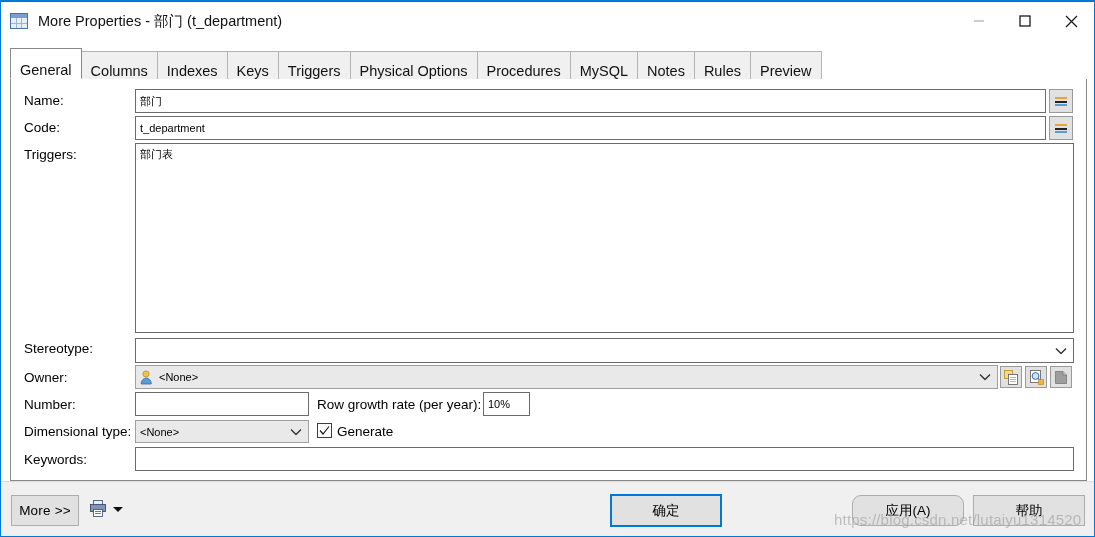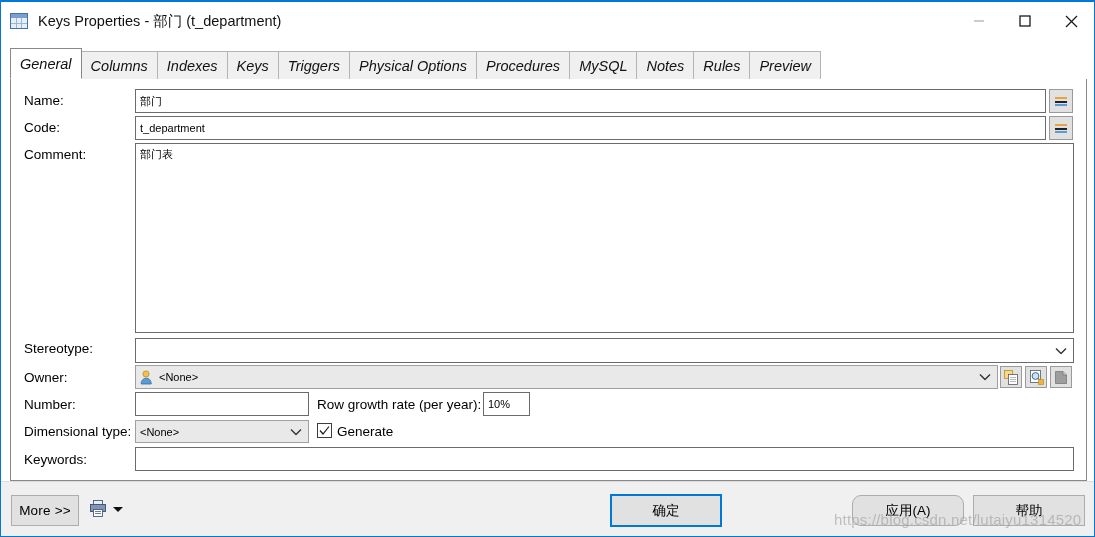--- a/index.html
+++ b/index.html
@@ -84,30 +84,29 @@
     height: 31px;
     display: flex;
     align-items: flex-end;
     border-bottom: 1px solid #888;
     box-sizing: border-box;
     background: transparent;
   }
   .tab {
     height: 28px;
     padding: 0 9px;
-    display: flex; align-items: center;
+    display: flex; align-items: flex-end;
     font-size: 14.5px;
     color: #111;
     background: #f0f0f0;
     border: 1px solid #b4b4b4;
     border-bottom: none;
     margin-right: -1px;
     box-sizing: border-box;
     white-space: nowrap;
-    font-style: italic;
   }
   .tab.active {
     background: #ffffff;
     height: 31px;
     border: 1px solid #888;
     border-bottom: 1px solid #ffffff;
     position: relative;
     z-index: 3;
   }
 
@@ -258,21 +257,21 @@
 <div class="window">
 
   <div class="titlebar">
     <div class="title-icon">
       <div class="grid">
           <span class="v1"></span>
           <span class="v2"></span>
           <span class="h1"></span>
         </div>
     </div>
-    <div class="title-text">Keys Properties - 部门 (t_department)</div>
+    <div class="title-text">More Properties - 部门 (t_department)</div>
   </div>
 
   <div class="win-buttons">
     <div class="win-btn">
       <svg width="12" height="12" viewBox="0 0 12 12">
           <line x1="1" y1="6" x2="11" y2="6" stroke="#b0b0b0" stroke-width="1.3"></line>
         </svg>
     </div>
     <div class="win-btn">
       <svg width="12" height="12" viewBox="0 0 12 12">
@@ -338,21 +337,21 @@
   <div class="lbl" style="left:23px; top:118px;">Code:</div>
   <div class="field" style="left:134px; top:114px; width:911px; height:24px;">t_department</div>
   <div class="eqbtn" style="left:1048px; top:114px;">
     <span class="eqglyph">
         <i></i>
         <i></i>
         <i></i>
       </span>
   </div>
 
-  <div class="lbl" style="left:23px; top:145px;">Comment:</div>
+  <div class="lbl" style="left:23px; top:145px;">Triggers:</div>
   <div class="field textarea" style="left:134px; top:141px; width:939px; height:190px;">部门表</div>
 
   <div class="lbl" style="left:23px; top:339px;">Stereotype:</div>
   <div class="field combo" style="left:134px; top:336px; width:939px; height:25px;">
     <span></span>
     <svg class="chev" viewBox="0 0 12 7">
         <polyline points="1,1 6,6 11,1" fill="none" stroke="#333" stroke-width="1.4"></polyline>
       </svg>
   </div>
 

